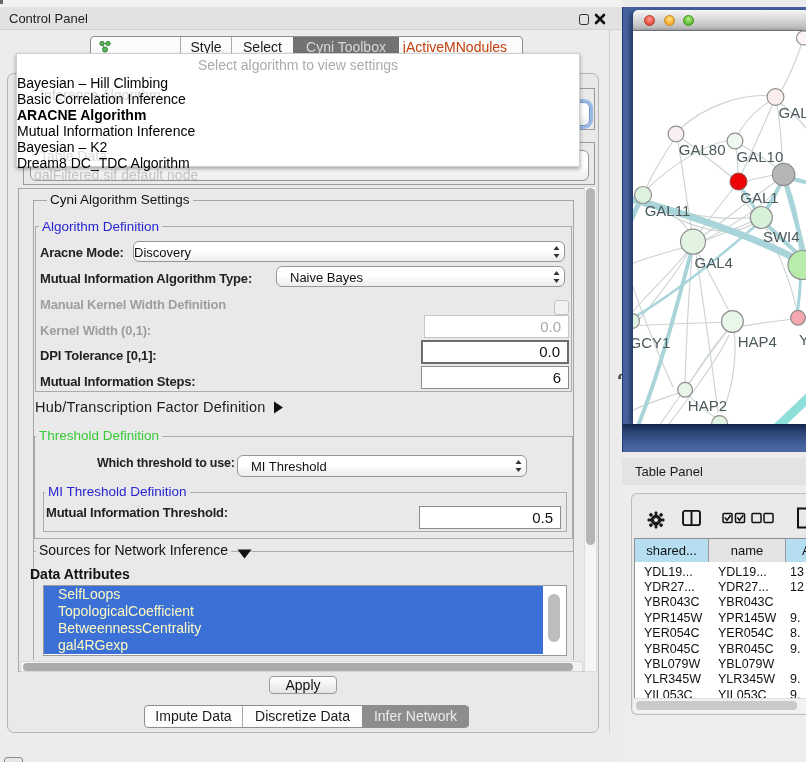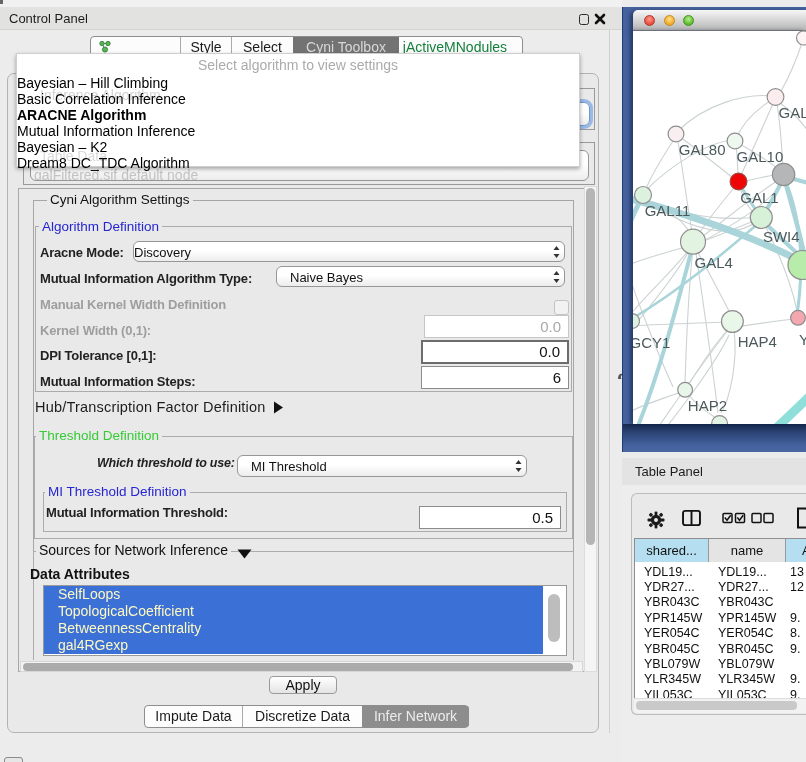--- a/index.html
+++ b/index.html
@@ -37,21 +37,21 @@
   <line x1="3" y1="3.5" x2="9" y2="3.5" stroke="#777" stroke-width="1"></line>
   <line x1="3" y1="3.5" x2="6" y2="9.5" stroke="#777" stroke-width="1"></line>
   <circle cx="3" cy="3.5" r="2.2" fill="#57b557" stroke="#2d7a2d" stroke-width="0.8"></circle>
   <circle cx="9" cy="3.5" r="2.2" fill="#57b557" stroke="#2d7a2d" stroke-width="0.8"></circle>
   <circle cx="6" cy="9.5" r="2.6" fill="#57b557" stroke="#2d7a2d" stroke-width="0.8"></circle>
 </svg>
 <div class="abs" style="left:113px;top:36px;width:68px;text-align:center;font-size:14px;color:#1b1b1b;line-height:22px;margin-top:25px;">Network</div>
 <div class="abs" style="left:181px;top:36px;width:50px;text-align:center;font-size:14px;color:#1b1b1b;line-height:22px;">Style</div>
 <div class="abs" style="left:232px;top:36px;width:61px;text-align:center;font-size:14px;color:#1b1b1b;line-height:22px;">Select</div>
 <div class="abs" style="left:293px;top:36px;width:106px;text-align:center;font-size:14px;color:#d8d8d8;line-height:22px;">Cyni Toolbox</div>
-<div class="abs" style="left:399px;top:36px;width:112px;text-align:center;font-size:14px;color:#15803d;line-height:22px;">jActiveMNodules</div>
+<div class="abs" style="left:399px;top:36px;width:112px;text-align:center;font-size:14px;color:#c2410c;line-height:22px;">jActiveMNodules</div>
 
 <div class="abs" style="left:7px;top:73px;width:592px;height:660px;background:#e9e9e9;
      border:1px solid #b3b3b3;border-radius:7px;box-sizing:border-box;"></div>
 
 <div class="abs" style="left:23px;top:88px;width:572px;height:42px;border:1px solid #9a9a9a;box-sizing:border-box;"></div>
 <div class="abs" style="left:23px;top:142px;width:572px;height:43px;border:1px solid #9a9a9a;box-sizing:border-box;"></div>
 
 <div class="combo" style="left:30px;top:102px;width:558px;height:22px;border-color:#6f97cf;
      box-shadow:0 0 0 3px rgba(88,145,226,0.55);"></div>
 
@@ -95,21 +95,21 @@
      line-height:21px;padding-right:7px;">6</div>
 
 <div class="abs" style="left:35px;top:399px;font-size:14.5px;color:#1d1d1d;letter-spacing:0.2px;">Hub/Transcription Factor Definition</div>
 <svg class="abs" style="left:273px;top:401px;" width="11" height="13" viewBox="0 0 11 13">
     <path d="M1 0.5L10 6.5L1 12.5z" fill="#111"></path>
   </svg>
 
 <div class="abs" style="left:34px;top:436px;width:539px;height:103px;border:1px solid #ababab;box-sizing:border-box;"></div>
 <div class="fslegend" style="left:36px;top:429px;color:#35cb35;font-size:13.5px;">Threshold Definition</div>
 
-<div class="lbl" style="left:97px;top:456px;font-size:12.5px;font-style:italic;">Which threshold to use:</div>
+<div class="lbl" style="left:97px;top:456px;font-size:12.5px;">Which threshold to use:</div>
 <div class="combo" style="left:237px;top:455px;width:290px;height:22px;line-height:22px;padding-left:13px;box-sizing:border-box;">MI Threshold</div>
 <svg class="arr" style="left:515px;top:460px;" viewBox="0 0 7 12">
     <path d="M3.5 0L6.5 4H0.5z" fill="#333"></path>
     <path d="M3.5 12L6.5 8H0.5z" fill="#333"></path>
   </svg>
 
 <div class="abs" style="left:43px;top:492px;width:524px;height:40px;border:1px solid #ababab;box-sizing:border-box;"></div>
 <div class="fslegend" style="left:45px;top:485px;color:#2525d2;font-size:13.5px;">MI Threshold Definition</div>
 <div class="lbl" style="left:46px;top:505px;">Mutual Information Threshold:</div>
 <div class="tfield" style="left:419px;top:506px;width:142px;height:23px;border:1px solid #8c8c8c;box-sizing:border-box;

